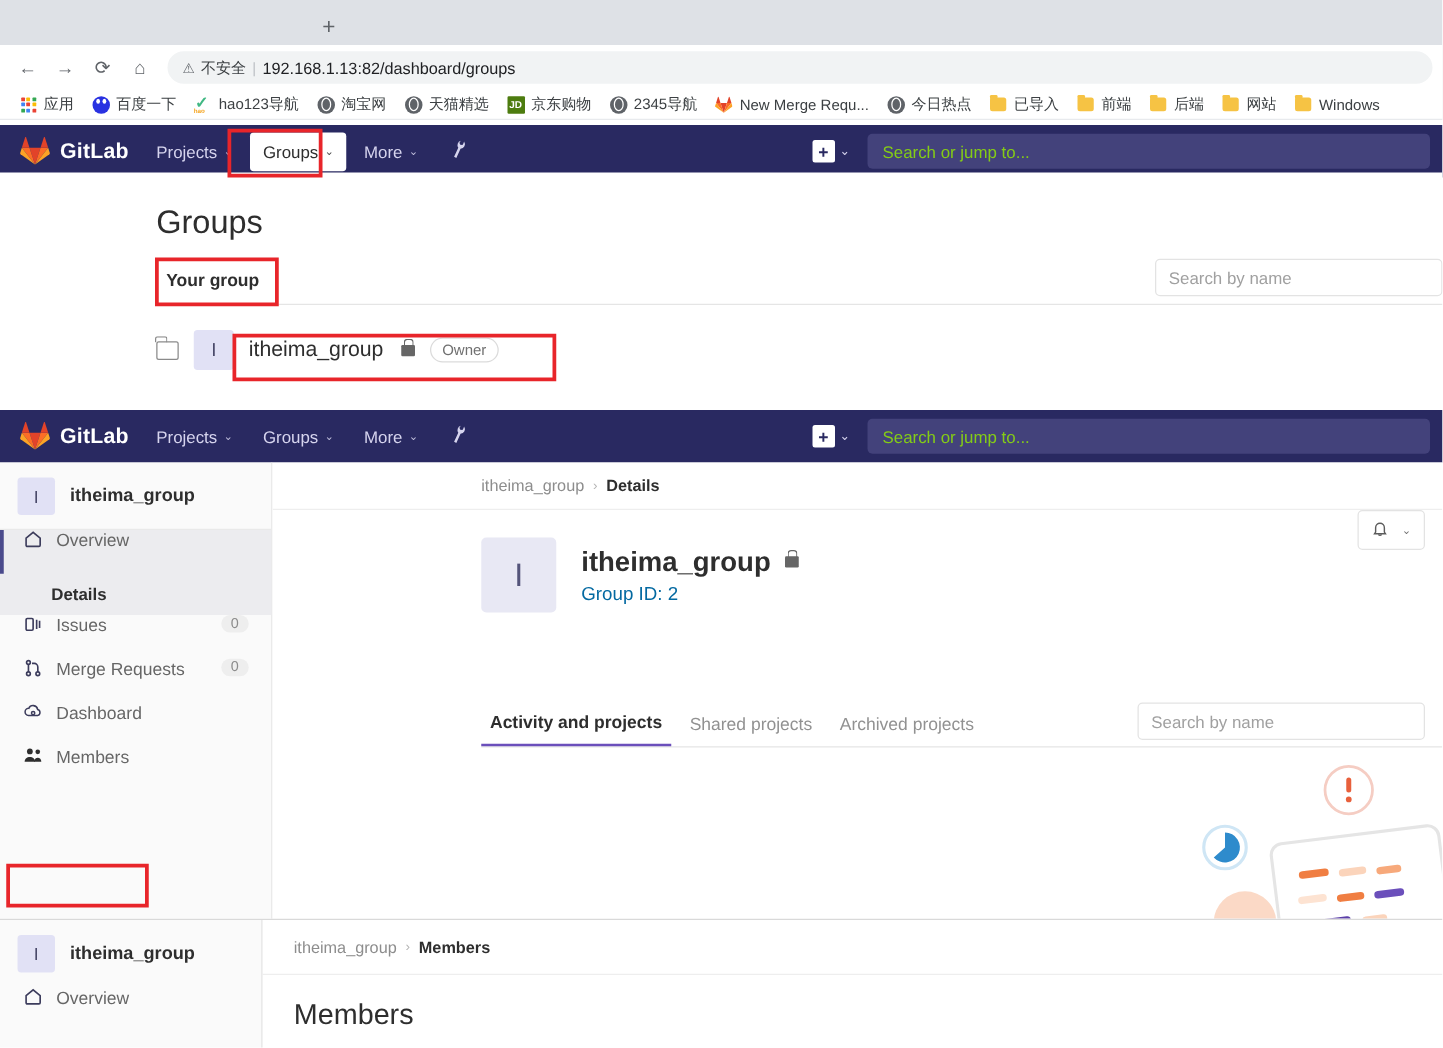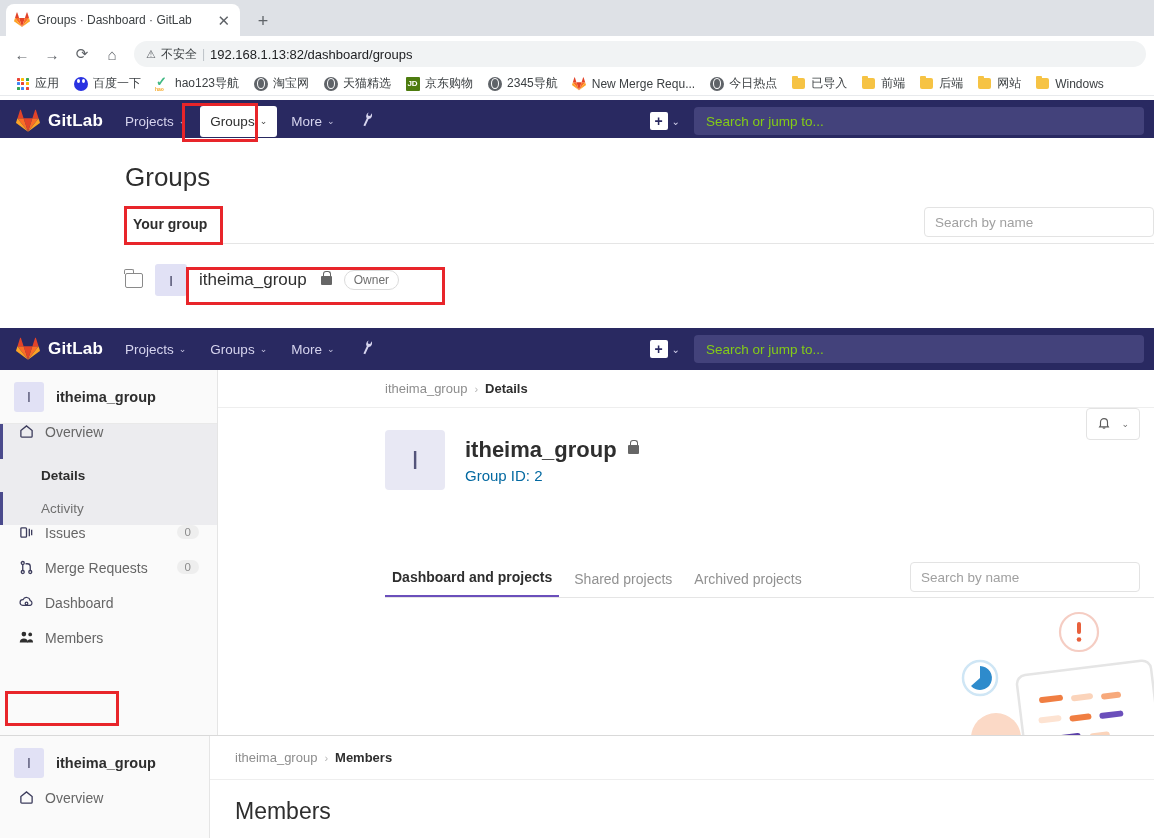--- a/index.html
+++ b/index.html
@@ -179,35 +179,20 @@
   
   .anno { position: absolute; border: 3px solid #e8252a; pointer-events: none; z-index: 50; }
 </style>
 </head>
 <body>
 
 <div class="page">
 
   <div class="browser-chrome">
     <div class="tabstrip">
-      <div class="tab">
-        <span class="tab-favicon">
-          <svg viewBox="0 0 36 36" width="16" height="16">
-            <path d="M18 34L24.6 13.7H11.4z" fill="#e24329"></path>
-            <path d="M18 34L11.4 13.7H2.2z" fill="#fc6d26"></path>
-            <path d="M2.2 13.7L.2 20a1.4 1.4 0 00.5 1.5L18 34z" fill="#fca326"></path>
-            <path d="M2.2 13.7h9.2L7.4 1.4c-.2-.6-1.1-.6-1.3 0z" fill="#e24329"></path>
-            <path d="M18 34l6.6-20.3h9.2z" fill="#fc6d26"></path>
-            <path d="M33.8 13.7l2 6.3a1.4 1.4 0 01-.5 1.5L18 34z" fill="#fca326"></path>
-            <path d="M33.8 13.7h-9.2l4-12.3c.2-.6 1.1-.6 1.3 0z" fill="#e24329"></path>
-          </svg>
-        </span>
-        <span class="tab-title">Groups · Dashboard · GitLab</span>
-        <span class="tab-close">✕</span>
-      </div>
       <div class="new-tab">+</div>
     </div>
 
     <div class="toolbar">
       <div class="nav-btn">←</div>
       <div class="nav-btn">→</div>
       <div class="nav-btn">⟳</div>
       <div class="nav-btn">⌂</div>
       <div class="omnibox">
         <span class="omni-warn">⚠</span>
@@ -427,23 +412,20 @@
           <span class="sb-ico">
             <svg width="15" height="15" viewBox="0 0 16 16" fill="none" stroke="#3c3c5c" stroke-width="1.4">
                 <path d="M2 7l6-5 6 5v6a1 1 0 01-1 1H3a1 1 0 01-1-1z"></path>
               </svg>
           </span>
           <span>Overview</span>
         </div>
         <div class="sb-sub sel">
           <span>Details</span>
         </div>
-        <div class="sb-sub">
-          <span>Activity</span>
-        </div>
       </div>
       <div class="sb-item">
         <span class="sb-ico">
           <svg width="15" height="15" viewBox="0 0 16 16" fill="none" stroke="#3c3c5c" stroke-width="1.4">
               <rect x="2" y="3" width="6" height="10" rx="1"></rect>
               <path d="M11 4v8"></path>
               <path d="M13.5 5v6"></path>
             </svg>
         </span>
         <span>Issues</span>
@@ -503,21 +485,21 @@
       <div class="bell-btn">
         <span>
           <svg width="14" height="14" viewBox="0 0 16 16" fill="none" stroke="#5c5c5c" stroke-width="1.3">
               <path d="M4 11V7a4 4 0 018 0v4l1 1.5H3z"></path>
               <path d="M6.6 13.2a1.6 1.6 0 002.8 0"></path>
             </svg>
         </span>
         <span class="caret">⌄</span>
       </div>
       <div class="tabs2">
-        <div class="tab2 sel">Dashboard and projects</div>
+        <div class="tab2 sel">Activity and projects</div>
         <div class="tab2">Shared projects</div>
         <div class="tab2">Archived projects</div>
         <div class="search2">Search by name</div>
       </div>
       <div class="empty-illustration">
         <svg width="230" height="130" viewBox="0 0 230 130">
           <circle cx="155" cy="22" r="19" fill="none" stroke="#f5cdc3" stroke-width="2.2"></circle>
           <rect x="153" y="12" width="4" height="12" rx="2" fill="#e8603c"></rect>
           <circle cx="155" cy="29.5" r="2.3" fill="#e8603c"></circle>
           <circle cx="56" cy="68" r="17" fill="none" stroke="#cfe6f5" stroke-width="2.5"></circle>

